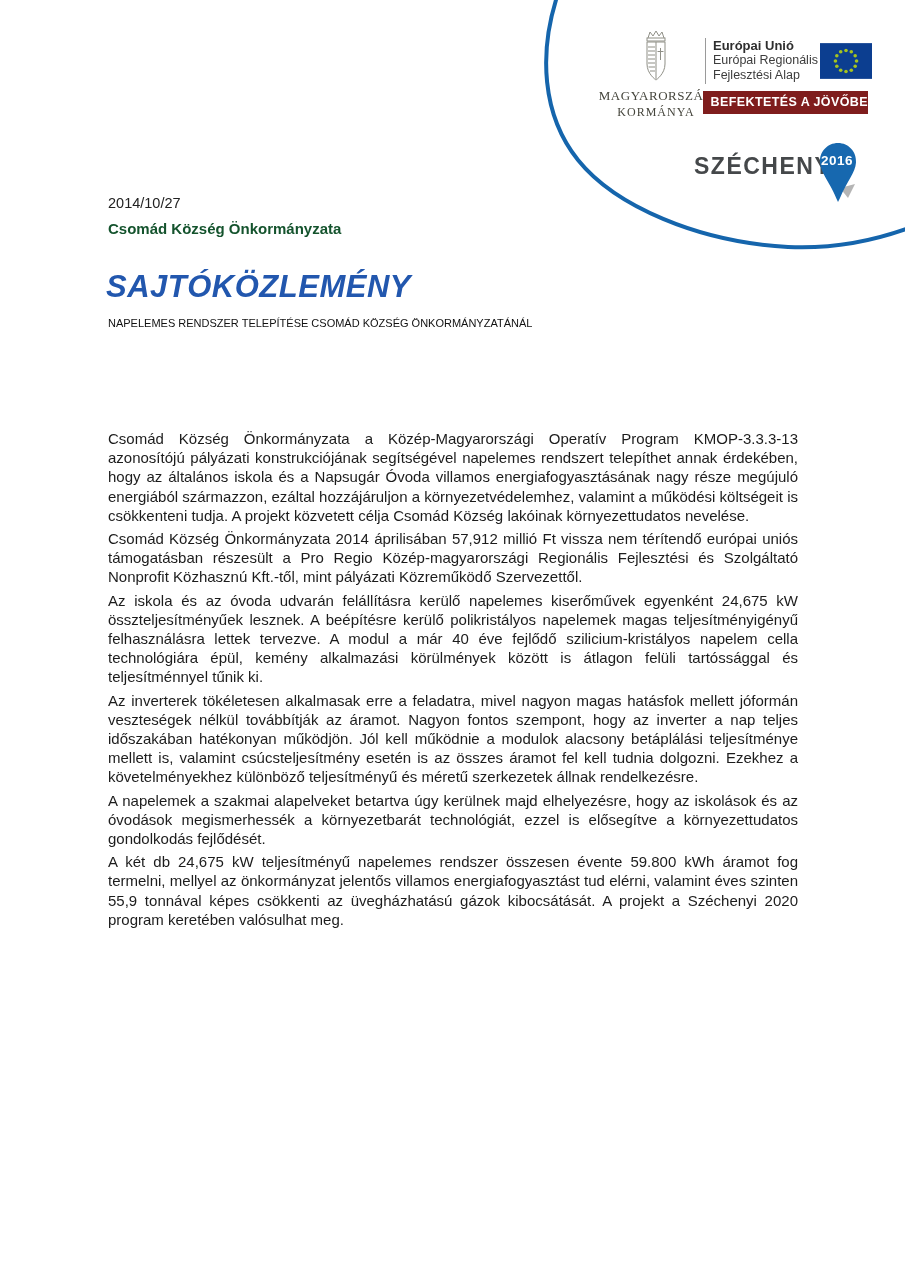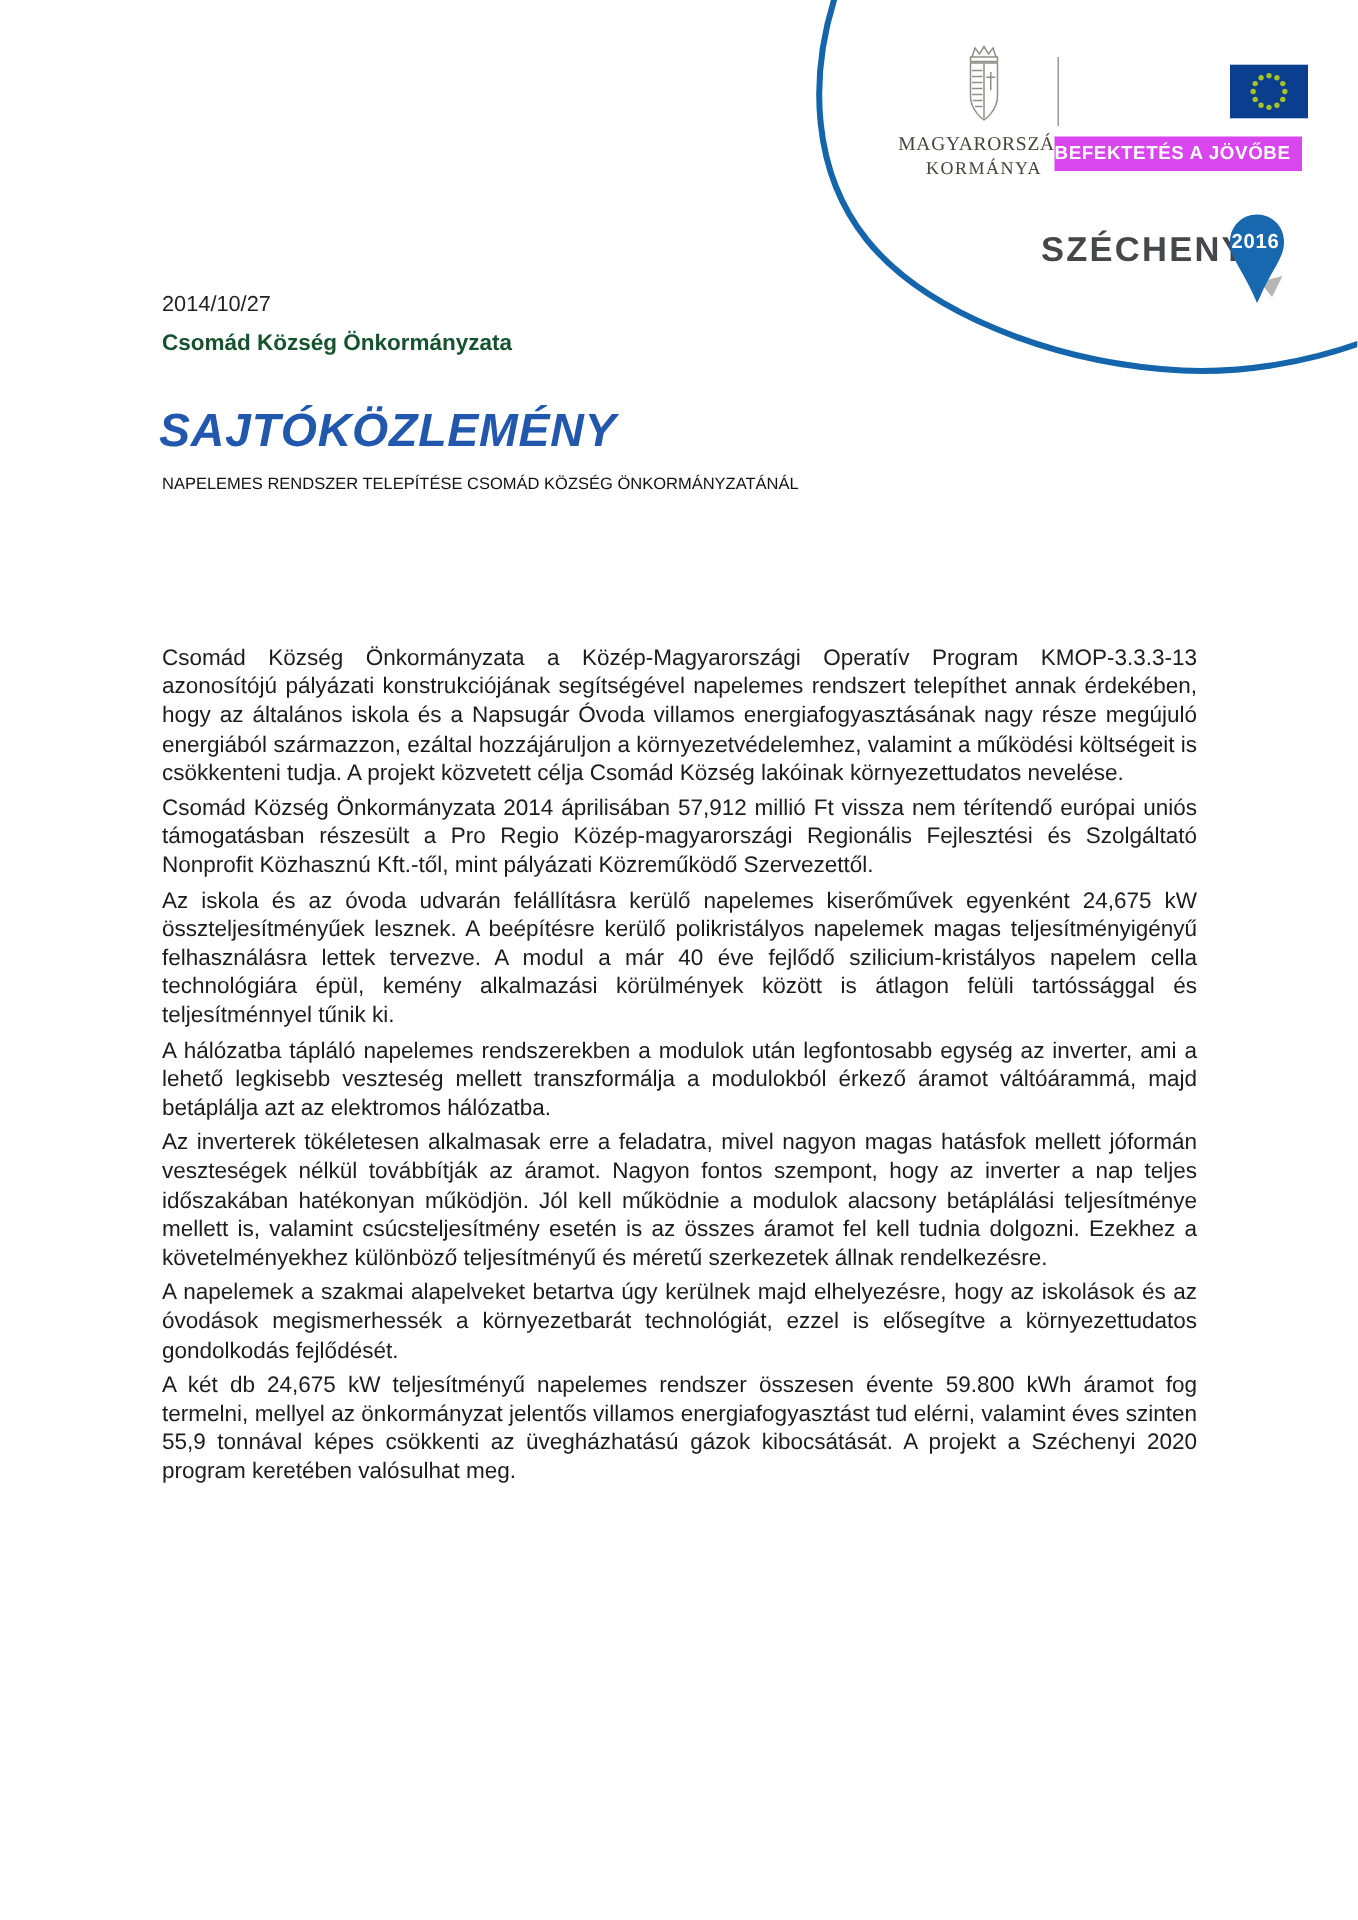--- a/index.html
+++ b/index.html
@@ -22,22 +22,22 @@
   
   .eu-block{position:absolute;top:38px;left:703px;width:170px;height:47px;}
   .eu-divider{position:absolute;left:2px;top:0;width:1px;height:46px;background:#9a9a9a;}
   .eu-text{position:absolute;left:10px;top:0;}
   .eu-l1{font-size:13px;font-weight:bold;color:#2e2e2e;line-height:15px;}
   .eu-l2,.eu-l3{font-size:12.5px;color:#3c3c3c;line-height:15px;}
   .eu-flag{position:absolute;left:117px;top:1px;}
   
   .banner{
     position:absolute;top:91px;left:703px;width:165px;height:23px;
-    background:#d946ef;color:#ffffff;font-size:12.5px;font-weight:bold;
-    letter-spacing:0.4px;text-align:left;line-height:23px;
+    background:#7f1d1d;color:#ffffff;font-size:12.5px;font-weight:bold;
+    letter-spacing:0.4px;text-align:right;line-height:23px;
   }
   
   .szechenyi{position:absolute;top:142px;left:694px;width:170px;height:70px;}
   .sz-text{
     position:absolute;top:11px;left:0;
     font-size:23px;font-weight:bold;color:#45484a;letter-spacing:1.5px;
   }
   .sz-pin{position:absolute;top:0;left:124px;width:40px;height:64px;}
   .sz-year{
     position:absolute;top:11px;left:0;width:38px;text-align:center;
@@ -83,20 +83,25 @@
         <path d="M9,19 H16 M9,23 H16 M9,27 H16 M9,31 H16 M9,35 H16 M9.5,39 H16 M11,43 H16"></path>
         <path d="M21.5,20 V32 M18.5,23.5 H24.5"></path>
       </g>
     </svg>
     <div class="gov-line1">MAGYARORSZÁG</div>
     <div class="gov-line2">KORMÁNYA</div>
   </div>
 
   <div class="eu-block">
     <div class="eu-divider"></div>
+    <div class="eu-text">
+      <div class="eu-l1">Európai Unió</div>
+      <div class="eu-l2">Európai Regionális</div>
+      <div class="eu-l3">Fejlesztési Alap</div>
+    </div>
     <svg class="eu-flag" width="52" height="44" viewBox="0 0 64 44" aria-hidden="true">
       <rect x="0" y="0" width="64" height="44" fill="#0c3e90"></rect>
       <g fill="#a6c41f">
         <circle cx="32" cy="9" r="2.2"></circle>
         <circle cx="38.5" cy="10.7" r="2.2"></circle>
         <circle cx="43.3" cy="15.5" r="2.2"></circle>
         <circle cx="45" cy="22" r="2.2"></circle>
         <circle cx="43.3" cy="28.5" r="2.2"></circle>
         <circle cx="38.5" cy="33.3" r="2.2"></circle>
         <circle cx="32" cy="35" r="2.2"></circle>
@@ -128,19 +133,18 @@
 
   <h1 class="heading">SAJTÓKÖZLEMÉNY</h1>
 
   <h2 class="title">NAPELEMES RENDSZER TELEPÍTÉSE CSOMÁD KÖZSÉG ÖNKORMÁNYZATÁNÁL</h2>
 
 
   <div class="bodytext">
     <p>Csomád Község Önkormányzata a Közép-Magyarországi Operatív Program KMOP-3.3.3-13 azonosítójú pályázati konstrukciójának segítségével napelemes rendszert telepíthet annak érdekében, hogy az általános iskola és a Napsugár Óvoda villamos energiafogyasztásának nagy része megújuló energiából származzon, ezáltal hozzájáruljon a környezetvédelemhez, valamint a működési költségeit is csökkenteni tudja. A projekt közvetett célja Csomád Község lakóinak környezettudatos nevelése.</p>
     <p>Csomád Község Önkormányzata 2014 áprilisában 57,912 millió Ft vissza nem térítendő európai uniós támogatásban részesült a Pro Regio Közép-magyarországi Regionális Fejlesztési és Szolgáltató Nonprofit Közhasznú Kft.-től, mint pályázati Közreműködő Szervezettől.</p>
     <p>Az iskola és az óvoda udvarán felállításra kerülő napelemes kiserőművek egyenként 24,675 kW összteljesítményűek lesznek. A beépítésre kerülő polikristályos napelemek magas teljesítményigényű felhasználásra lettek tervezve. A modul a már 40 éve fejlődő szilicium-kristályos napelem cella technológiára épül, kemény alkalmazási körülmények között is átlagon felüli tartóssággal és teljesítménnyel tűnik ki.</p>
-    <p>A hálózatba tápláló napelemes rendszerekben a modulok után legfontosabb egység az inverter, ami a lehető legkisebb veszteség mellett transzformálja a modulokból érkező áramot váltóárammá, majd betáplálja azt az elektromos hálózatba.</p>
     <p>Az inverterek tökéletesen alkalmasak erre a feladatra, mivel nagyon magas hatásfok mellett jóformán veszteségek nélkül továbbítják az áramot. Nagyon fontos szempont, hogy az inverter a nap teljes időszakában hatékonyan működjön. Jól kell működnie a modulok alacsony betáplálási teljesítménye mellett is, valamint csúcsteljesítmény esetén is az összes áramot fel kell tudnia dolgozni. Ezekhez a követelményekhez különböző teljesítményű és méretű szerkezetek állnak rendelkezésre.</p>
     <p>A napelemek a szakmai alapelveket betartva úgy kerülnek majd elhelyezésre, hogy az iskolások és az óvodások megismerhessék a környezetbarát technológiát, ezzel is elősegítve a környezettudatos gondolkodás fejlődését.</p>
     <p>A két db 24,675 kW teljesítményű napelemes rendszer összesen évente 59.800 kWh áramot fog termelni, mellyel az önkormányzat jelentős villamos energiafogyasztást tud elérni, valamint éves szinten 55,9 tonnával képes csökkenti az üvegházhatású gázok kibocsátását. A projekt a Széchenyi 2020 program keretében valósulhat meg.</p>
   </div>
 
 </div>
 
 </body></html>

